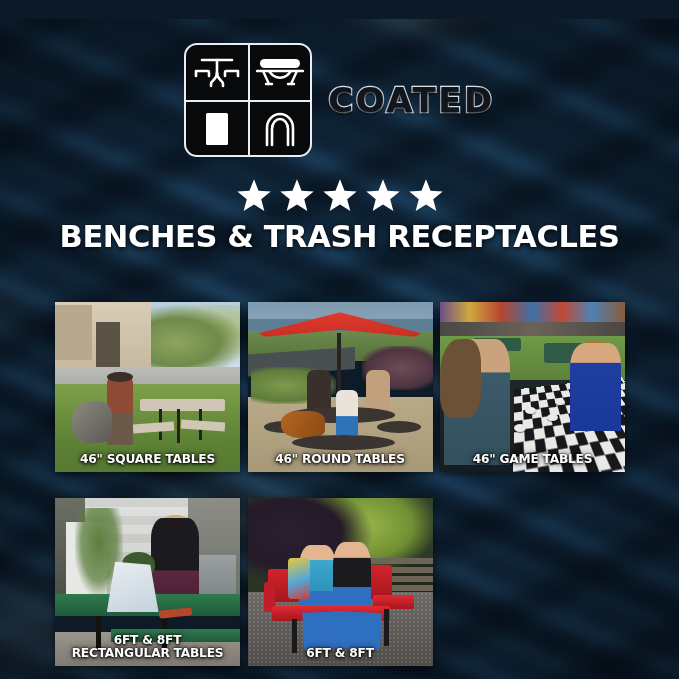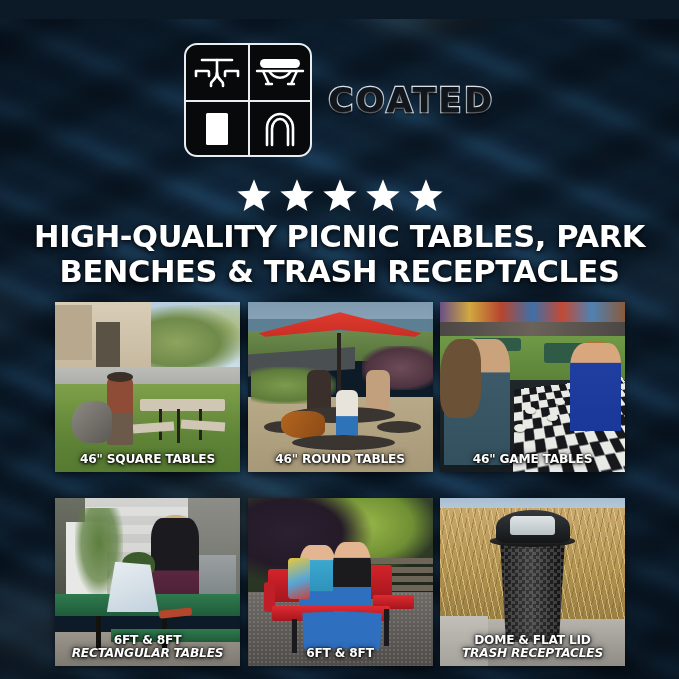--- a/index.html
+++ b/index.html
@@ -187,21 +187,21 @@
     color: #fff;
     font-family: "DejaVu Sans", sans-serif;
     font-weight: 700;
     font-size: 12.2px;
     line-height: 1.08;
     letter-spacing: -0.2px;
     text-shadow: 0 1px 3px rgba(0,0,0,0.92), 0 0 6px rgba(0,0,0,0.8), 0 0 2px rgba(0,0,0,1);
     padding: 0 4px;
     z-index: 5;
   }
-  .tile .caption .c2 { display: block; font-style: italic; }
+  .tile .caption .c2 { display: block; }
 
   
   .sky   { position:absolute; left:0; right:0; top:0; }
   .ground{ position:absolute; left:0; right:0; bottom:0; }
   .blob  { position:absolute; border-radius:50%; }
   .rect  { position:absolute; }
 
   
   .t1-sky   { height: 42%; background: linear-gradient(180deg,#b9cfe0,#cfe0ec); }
   .t1-bldg  { left:0; top:0; width:52%; height:47%; background:linear-gradient(180deg,#d8cdb6,#c3b59b); }
@@ -389,21 +389,20 @@
       </svg>
       <svg class="star" viewBox="0 0 24 23">
         <path d="M12 0 L15.2 8.1 L23.8 8.6 L17.1 14.1 L19.3 22.5 L12 17.8 L4.7 22.5 L6.9 14.1 L0.2 8.6 L8.8 8.1 Z" fill="#ffffff"></path>
       </svg>
       <svg class="star" viewBox="0 0 24 23">
         <path d="M12 0 L15.2 8.1 L23.8 8.6 L17.1 14.1 L19.3 22.5 L12 17.8 L4.7 22.5 L6.9 14.1 L0.2 8.6 L8.8 8.1 Z" fill="#ffffff"></path>
       </svg>
     </div>
 
   <div class="headline">
-    <span class="l1">HIGH-QUALITY PICNIC TABLES, PARK</span>
     <span class="l2">BENCHES &amp; TRASH RECEPTACLES</span>
   </div>
 
   <div class="grid">
 
     <div class="tile">
       <div class="scene">
         <div class="sky t1-sky"></div>
         <div class="rect t1-trees"></div>
         <div class="rect t1-bldg"></div>
@@ -517,33 +516,15 @@
         <div class="rect t5-leg1"></div>
         <div class="rect t5-leg2"></div>
         <div class="rect t5-legA"></div>
         <div class="rect t5-legB"></div>
       </div>
       <div class="caption">
         <span>6FT &amp; 8FT</span>
       </div>
     </div>
 
-    <div class="tile">
-      <div class="scene">
-        <div class="sky t6-sky"></div>
-        <div class="sky t6-grass"></div>
-        <div class="sky t6-grass-strands"></div>
-        <div class="ground t6-path"></div>
-        <div class="rect t6-pathL"></div>
-        <div class="rect t6-can"></div>
-        <div class="rect t6-mesh"></div>
-        <div class="blob t6-rim"></div>
-        <div class="rect t6-dome"></div>
-        <div class="rect t6-slot"></div>
-      </div>
-      <div class="caption">
-        <span>DOME &amp; FLAT LID</span>
-        <span class="c2">TRASH RECEPTACLES</span>
-      </div>
-    </div>
 
   </div>
 </div>
 
 </body></html>

